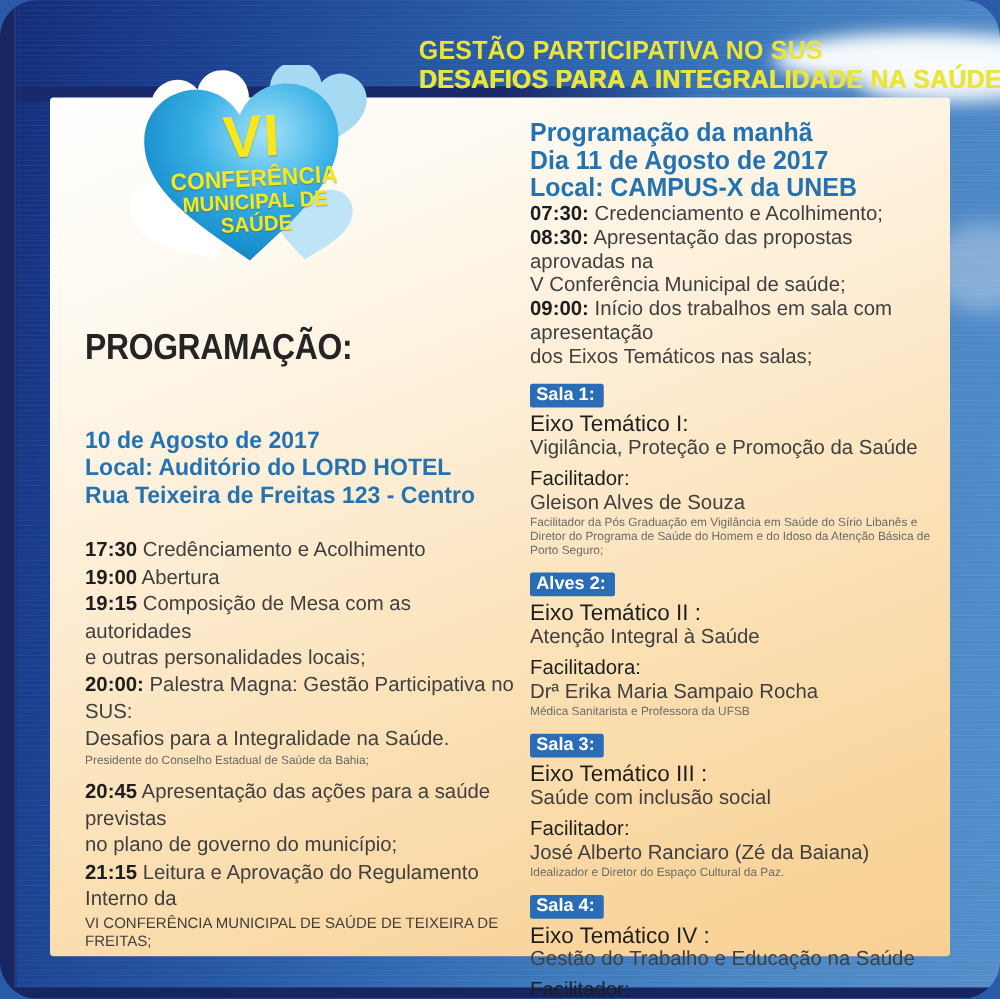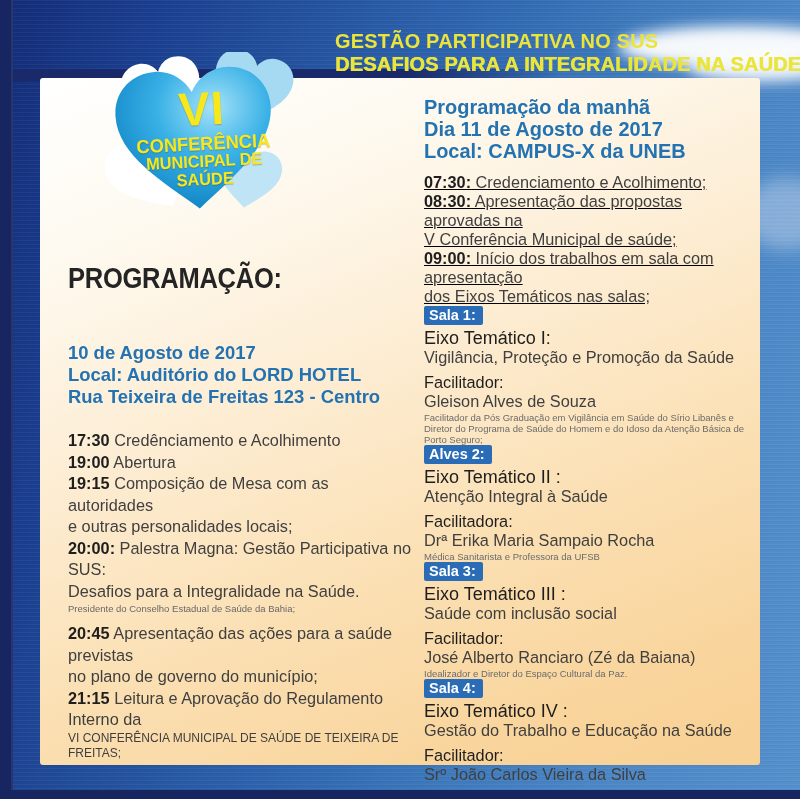--- a/index.html
+++ b/index.html
@@ -1,20 +1,21 @@
 <!DOCTYPE html>
 <html style="--yellow: #ebe53a; --blue: #2372b1; --badge: #2a6db6; --logoyellow: #f6e81c;"><head>
 <meta charset="utf-8">
 <style>
   html,body{margin:0;padding:0;background:#2a5aa8;}
   *{box-sizing:border-box;}
   .stage{
     position:relative;width:800px;height:799px;overflow:hidden;
     font-family:"Liberation Sans",sans-serif;
     background:linear-gradient(104deg,#132c78 0%,#1b3f90 16%,#24539f 32%,#2f66b0 48%,#3e7abc 64%,#4c87c6 80%,#5590cc 100%);
+    border-radius:30px;
   }
   .scan{position:absolute;inset:0;z-index:0;
     background:repeating-linear-gradient(180deg,rgba(255,255,255,0.045) 0 1px,rgba(0,0,0,0.03) 1px 2px,rgba(0,0,0,0) 2px 4px);}
   .cloud{position:absolute;background:#ffffff;border-radius:50%;filter:blur(7px);z-index:1;}
   .cloud.c1{left:618px;top:26px;width:240px;height:42px;opacity:.95;}
   .cloud.c2{left:688px;top:52px;width:150px;height:30px;opacity:.85;}
   .cloud.c3{left:742px;top:178px;width:90px;height:72px;opacity:.32;filter:blur(9px);}
   .band{position:absolute;left:0;top:69px;width:560px;height:12px;z-index:1;
     background:linear-gradient(90deg,#19296a 0%,#19296a 72%,rgba(25,41,106,0) 100%);}
   .edge-left{position:absolute;left:0;top:0;width:13px;height:100%;z-index:3;background:#172561;
@@ -39,28 +40,28 @@
   .logo-text .l3{font-size:17px;line-height:18px;transform:scaleX(.96);}
   .leftcol{position:absolute;left:68px;top:262px;width:350px;z-index:6;}
   .ptitle{font-size:29px;line-height:32px;font-weight:bold;color:#242424;
     transform:scaleX(.88);transform-origin:left top;white-space:nowrap;letter-spacing:-.3px;}
   .venue{margin-top:48px;color:var(--blue);font-weight:bold;font-size:19px;line-height:22px;
     transform:scaleX(.97);transform-origin:left top;white-space:nowrap;}
   .lsched{margin-top:22px;}
   .rightcol{position:absolute;left:424px;top:96px;width:336px;z-index:6;}
   .rtitle{color:var(--blue);font-weight:bold;font-size:21px;line-height:22px;
     transform:scaleX(.95);transform-origin:left top;white-space:nowrap;}
-  .rsched{margin-top:11px;text-decoration:underline;}
+  .rsched{}
   .ln{font-size:16.3px;line-height:21.5px;color:#3f3f3f;}
   .rsched .ln{line-height:19px;}
   .ln b{color:#1e1e1e;font-weight:bold;}
   .ln.label{font-weight:bold;color:#1e1e1e;}
   .ln.small{font-size:9.5px;line-height:13px;color:#686868;margin-bottom:8px;}
   .ln.caps{font-size:12px;line-height:15px;margin-bottom:2px;color:#3f3f3f;}
-  .sala{margin-top:0;}
+  .sala{margin-top:12px;}
   .badge{display:inline-block;background:var(--badge);color:#fff;font-weight:bold;
     font-size:14.5px;line-height:18px;padding:0 7px 1px 5px;border-radius:2px;}
   .eixo{font-weight:normal;font-size:18px;line-height:19px;color:#1e1e1e;margin-top:4px;}
   .tema{font-size:16.3px;line-height:19px;color:#3f3f3f;}
   .faclabel{font-weight:normal;font-size:16.3px;line-height:19px;color:#1e1e1e;margin-top:6px;}
   .facname{font-size:16.3px;line-height:19px;color:#3f3f3f;}
   .facdesc{font-size:9.5px;line-height:11px;color:#6b6b6b;margin-top:1px;width:330px;}
 </style>
 </head>
 <body>

